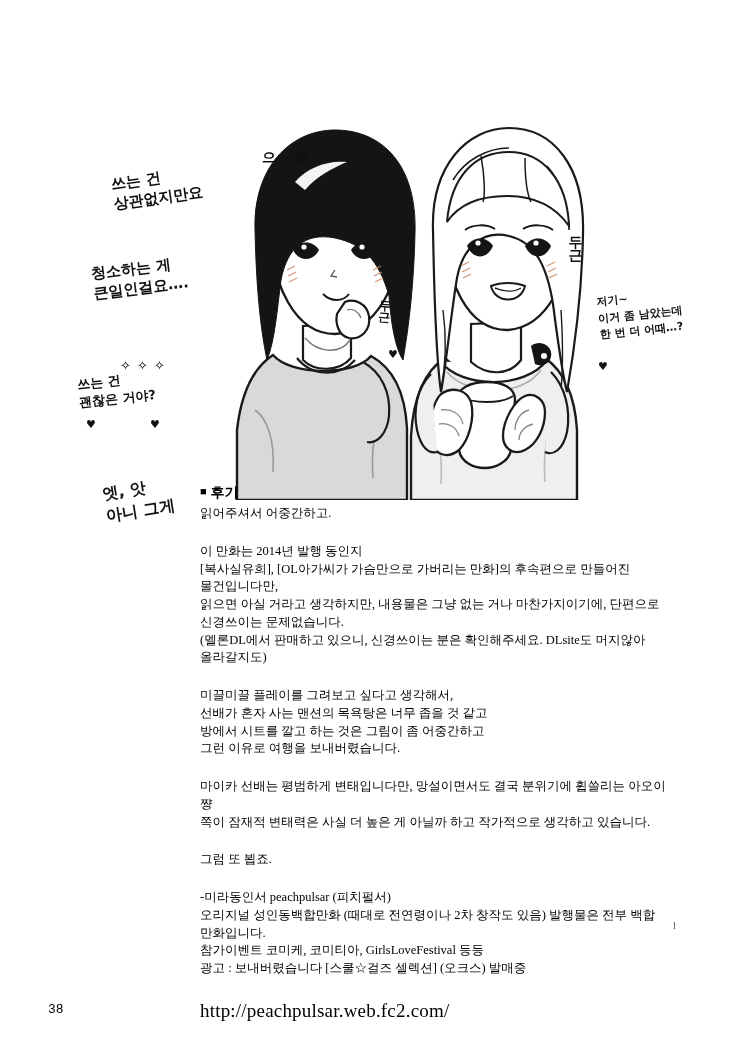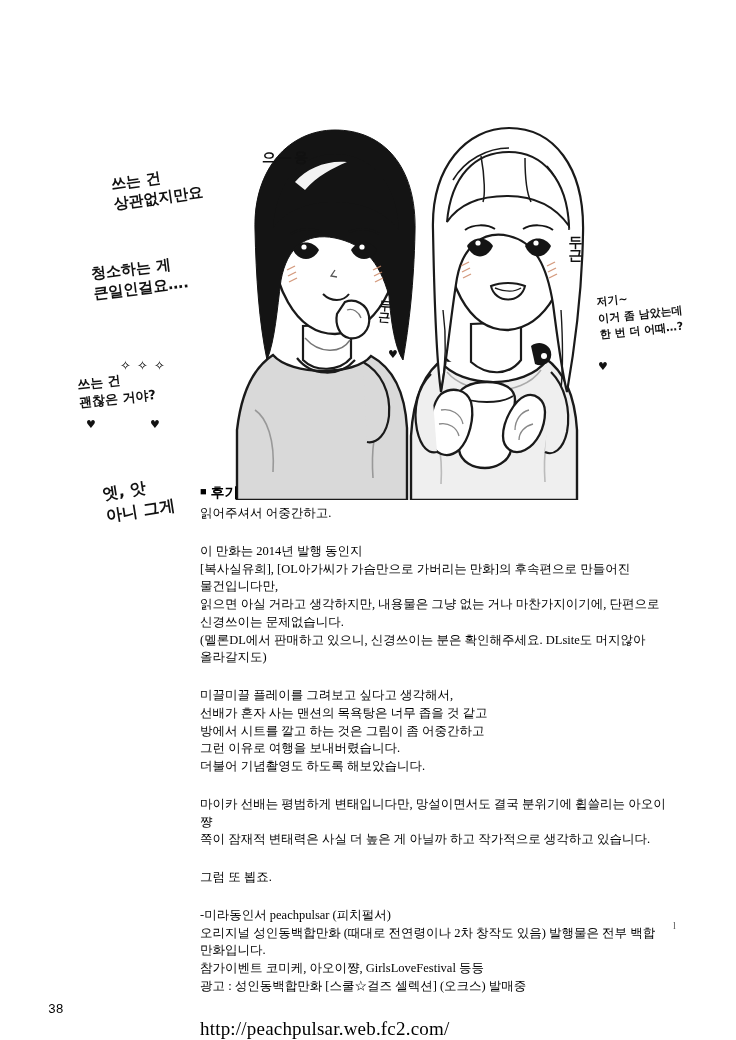--- a/index.html
+++ b/index.html
@@ -270,21 +270,20 @@
       <p class="aw-line">올라갈지도)</p>
     </div>
 
     <div class="gap-m"></div>
 
     <div class="aw-para">
       <p class="aw-line">미끌미끌 플레이를 그려보고 싶다고 생각해서,</p>
       <p class="aw-line">선배가 혼자 사는 맨션의 목욕탕은 너무 좁을 것 같고</p>
       <p class="aw-line">방에서 시트를 깔고 하는 것은 그림이 좀 어중간하고</p>
       <p class="aw-line">그런 이유로 여행을 보내버렸습니다.</p>
-      <p class="aw-line">더불어 기념촬영도 하도록 해보았습니다.</p>
     </div>
 
     <div class="gap-m"></div>
 
     <div class="aw-para">
       <p class="aw-line">마이카 선배는 평범하게 변태입니다만, 망설이면서도 결국 분위기에 휩쓸리는 아오이쨩</p>
       <p class="aw-line">쪽이 잠재적 변태력은 사실 더 높은 게 아닐까 하고 작가적으로 생각하고 있습니다.</p>
     </div>
 
     <div class="gap-m"></div>
@@ -292,22 +291,22 @@
     <div class="aw-para">
       <p class="aw-line">그럼 또 뵙죠.</p>
     </div>
 
     <div class="gap-m"></div>
 
     <div class="aw-para">
       <p class="aw-line">-미라동인서 peachpulsar (피치펄서)</p>
       <p class="aw-line">오리지널 성인동백합만화 (때대로 전연령이나 2차 창작도 있음) 발행물은 전부 백합</p>
       <p class="aw-line">만화입니다.</p>
-      <p class="aw-line">참가이벤트  코미케, 아오이쨩, GirlsLoveFestival 등등</p>
-      <p class="aw-line">광고 : 성인동백합만화 [스쿨☆걸즈 셀렉션] (오크스) 발매중</p>
+      <p class="aw-line">참가이벤트  코미케, 코미티아, GirlsLoveFestival 등등</p>
+      <p class="aw-line">광고 : 보내버렸습니다 [스쿨☆걸즈 셀렉션] (오크스) 발매중</p>
     </div>
 
     <div class="url">http://peachpulsar.web.fc2.com/</div>
   </div>
 
   <div class="tick">l</div>
   <div class="page-number">38</div>
 </div>
 
 </body></html>

